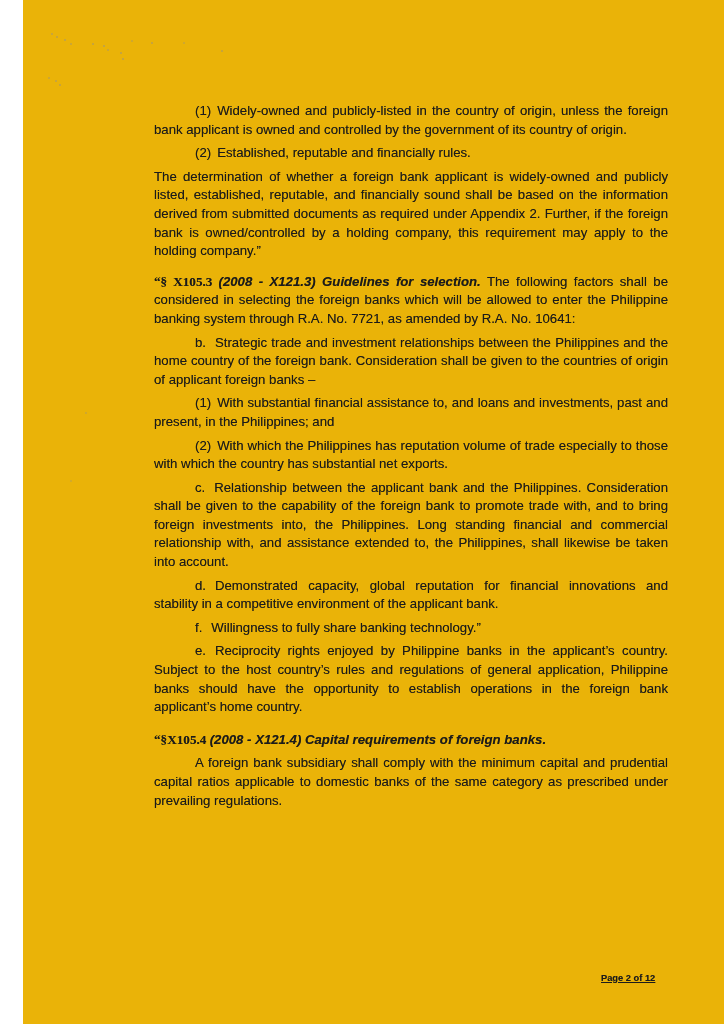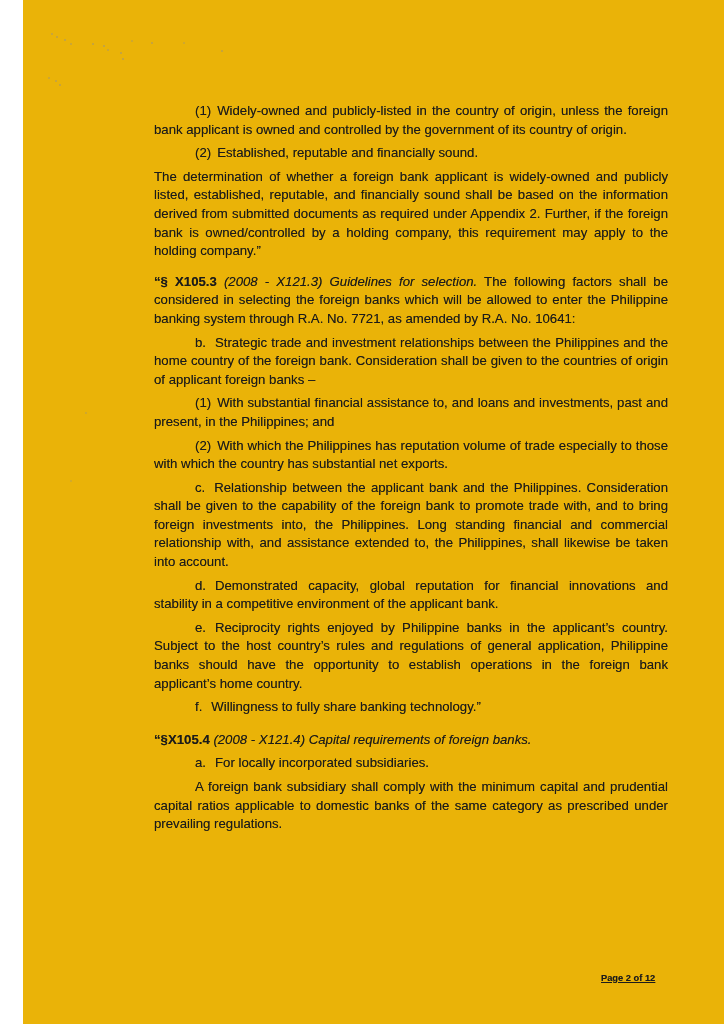--- a/index.html
+++ b/index.html
@@ -19,23 +19,23 @@
     padding:102px 79px 0 131px;
     font-size:13.2px;
     line-height:18.6px;
     text-align:justify;
     text-shadow:0 0 .4px rgba(25,25,25,.55);
   }
   .content p{margin:0 0 5px 0;}
   p.indent{text-indent:41px;}
   p.head{margin-top:12px;}
   p.head2{margin-top:14px;}
-  .b{font-weight:bold;}
+  .b{font-weight:bold;font-family:Liberation Serif, serif;}
   .i{}
-  .bi{font-weight:normal;font-style:italic;}
+  .bi{font-weight:bold;font-style:italic;}
   .lbl{margin-right:6px;}
   .lbl-letter{margin-right:9px;}
   .footer{
     position:absolute;left:578px;top:973px;
     font-size:9.3px;font-weight:bold;color:#1c1c1c;
     text-shadow:0 0 .3px rgba(25,25,25,.5);
     text-decoration:underline;
   }
   .speck{position:absolute;border-radius:50%;background:#8f8f8f;}
 </style>
@@ -62,44 +62,43 @@
     <i class="speck" style="left:32px;top:80px;width:2px;height:2px;opacity:.5"></i>
     <i class="speck" style="left:36px;top:84px;width:1.5px;height:1.5px;opacity:.45"></i>
     <i class="speck" style="left:62px;top:412px;width:1.5px;height:1.5px;opacity:.35"></i>
     <i class="speck" style="left:47px;top:480px;width:1.5px;height:1.5px;opacity:.3"></i>
   </div>
 
   <div class="content">
 
     <p class="indent"><span class="lbl">(1)</span><span>Widely-owned and publicly-listed in the country of origin, unless the foreign bank applicant is owned and controlled by the government of its country of origin.</span></p>
 
-    <p class="indent"><span class="lbl">(2)</span><span>Established, reputable and financially sound.</span></p>
+    <p class="indent"><span class="lbl">(2)</span><span>Established, reputable and financially rules.</span></p>
 
     <p><span>The determination of whether a foreign bank applicant is widely-owned and publicly listed, established, reputable, and financially sound shall be based on the information derived from submitted documents as required under </span><span class="i">Appendix 2.</span><span> Further, if the foreign bank is owned/controlled by a holding company, this requirement may apply to the holding company.”</span></p>
 
     <p class="head"><span class="b">“§ X105.3 </span><span class="bi">(2008 - X121.3) Guidelines for selection.</span><span> The following factors shall be considered in selecting the foreign banks which will be allowed to enter the Philippine banking system through R.A. No. 7721, as amended by R.A. No. 10641:</span></p>
 
 
     <p class="indent"><span class="lbl-letter">b.</span><span class="i">Strategic trade and investment relationships between the Philippines and the home country of the foreign bank.</span><span> Consideration shall be given to the countries of origin of applicant foreign banks –</span></p>
 
     <p class="indent"><span class="lbl">(1)</span><span>With substantial financial assistance to, and loans and investments, past and present, in the Philippines; and</span></p>
 
     <p class="indent"><span class="lbl">(2)</span><span>With which the Philippines has reputation volume of trade especially to those with which the country has substantial net exports.</span></p>
 
     <p class="indent"><span class="lbl-letter">c.</span><span class="i">Relationship between the applicant bank and the Philippines.</span><span> Consideration shall be given to the capability of the foreign bank to promote trade with, and to bring foreign investments into, the Philippines. Long standing financial and commercial relationship with, and assistance extended to, the Philippines, shall likewise be taken into account.</span></p>
 
     <p class="indent"><span class="lbl-letter">d.</span><span class="i">Demonstrated capacity, global reputation for financial innovations and stability in a competitive environment of the applicant bank.</span></p>
 
+    <p class="indent"><span class="lbl-letter">f.</span><span class="i">Willingness to fully share banking technology.”</span></p>
+
     <p class="indent"><span class="lbl-letter">e.</span><span class="i">Reciprocity rights enjoyed by Philippine banks in the applicant’s country.</span><span> Subject to the host country’s rules and regulations of general application, Philippine banks should have the opportunity to establish operations in the foreign bank applicant’s home country.</span></p>
-
-    <p class="indent"><span class="lbl-letter">f.</span><span class="i">Willingness to fully share banking technology.”</span></p>
 
     <p class="head2"><span class="b">“§X105.4 </span><span class="bi">(2008 - X121.4) Capital requirements of foreign banks.</span></p>
 
-    <p class="indent"><span class="lbl-letter">a.</span><span class="i">For locally incorporated subsidiaries.</span></p>
 
     <p class="indent"><span>A foreign bank subsidiary shall comply with the minimum capital and prudential capital ratios applicable to domestic banks of the same category as prescribed under prevailing regulations.</span></p>
 
   </div>
 
   <div class="footer">Page 2 of 12</div>
 
 </div>
 
 </body></html>

